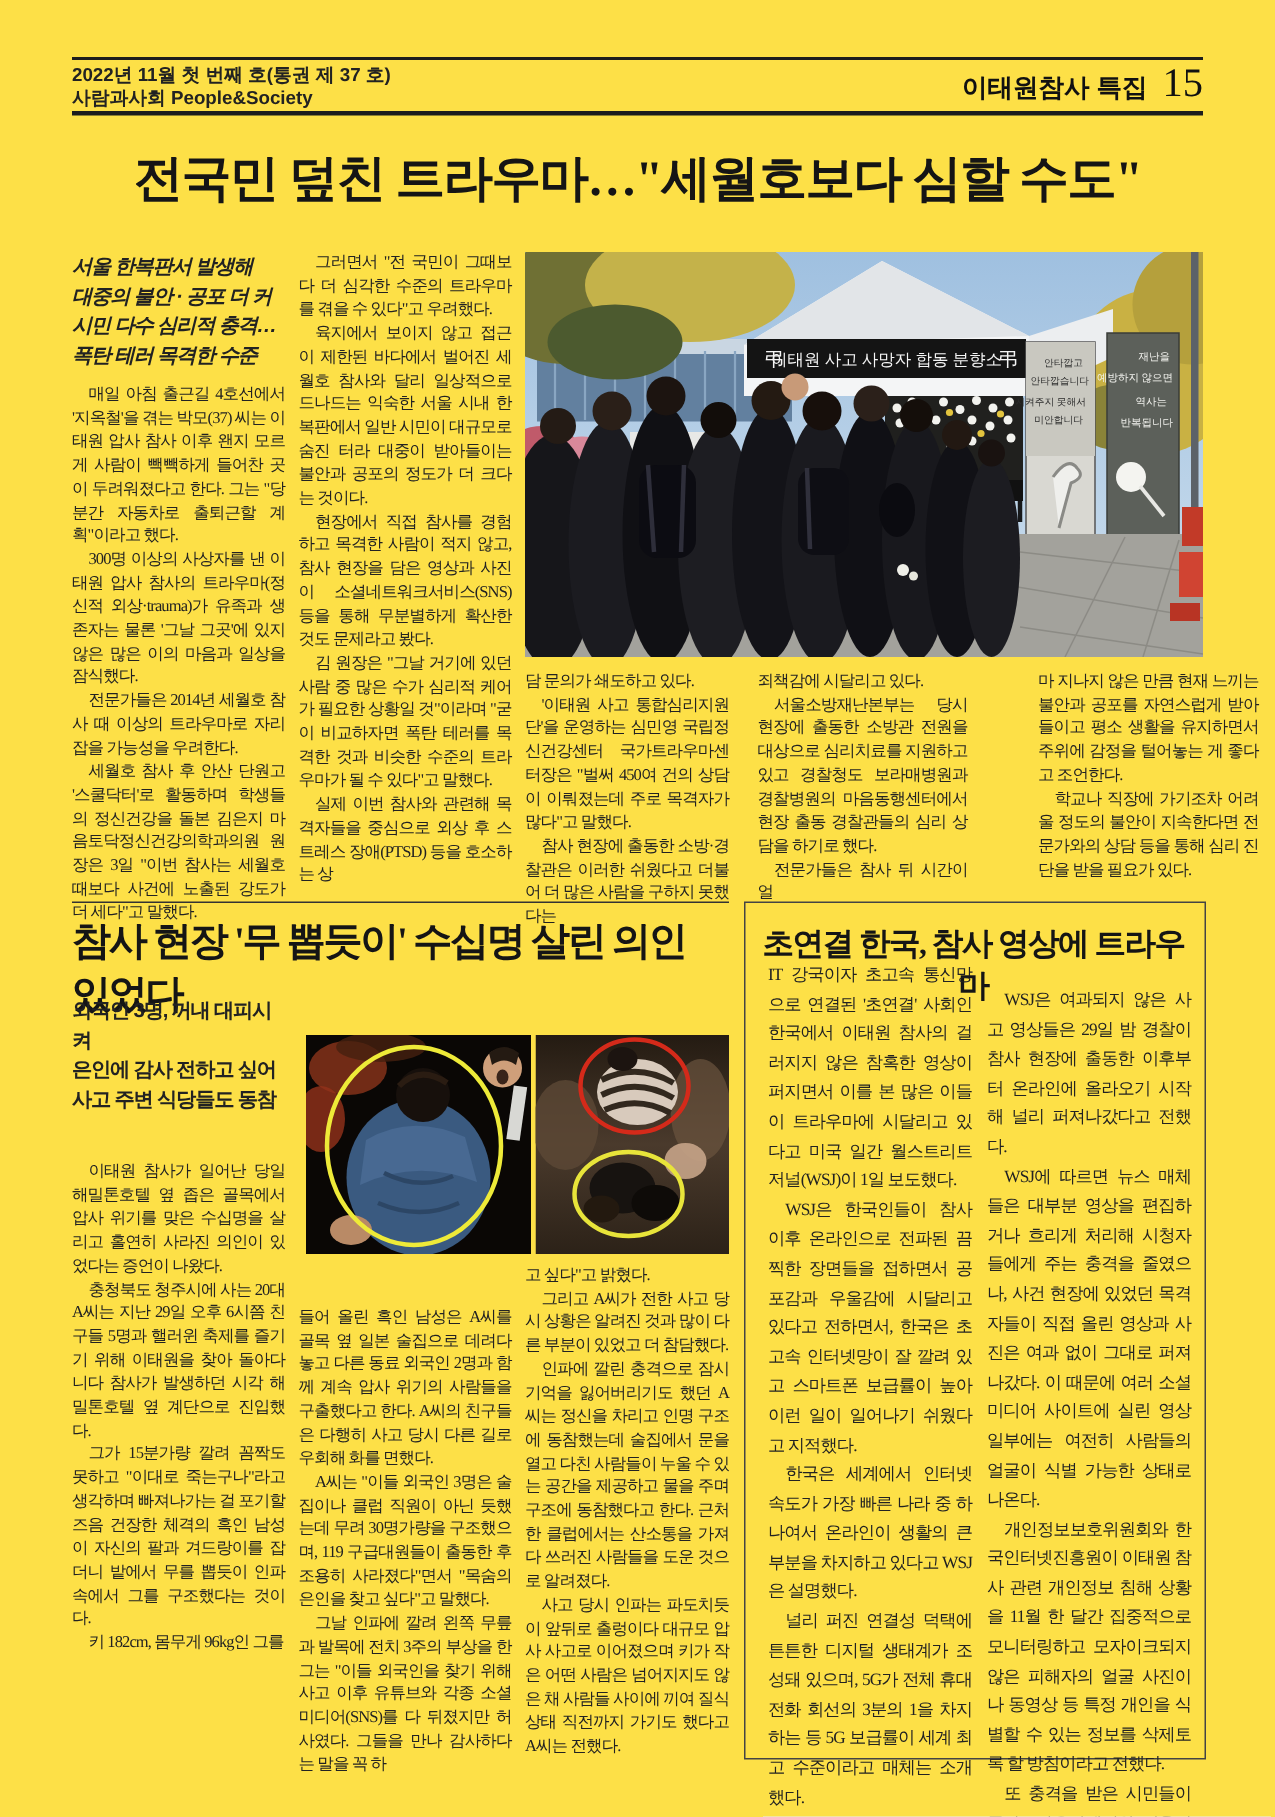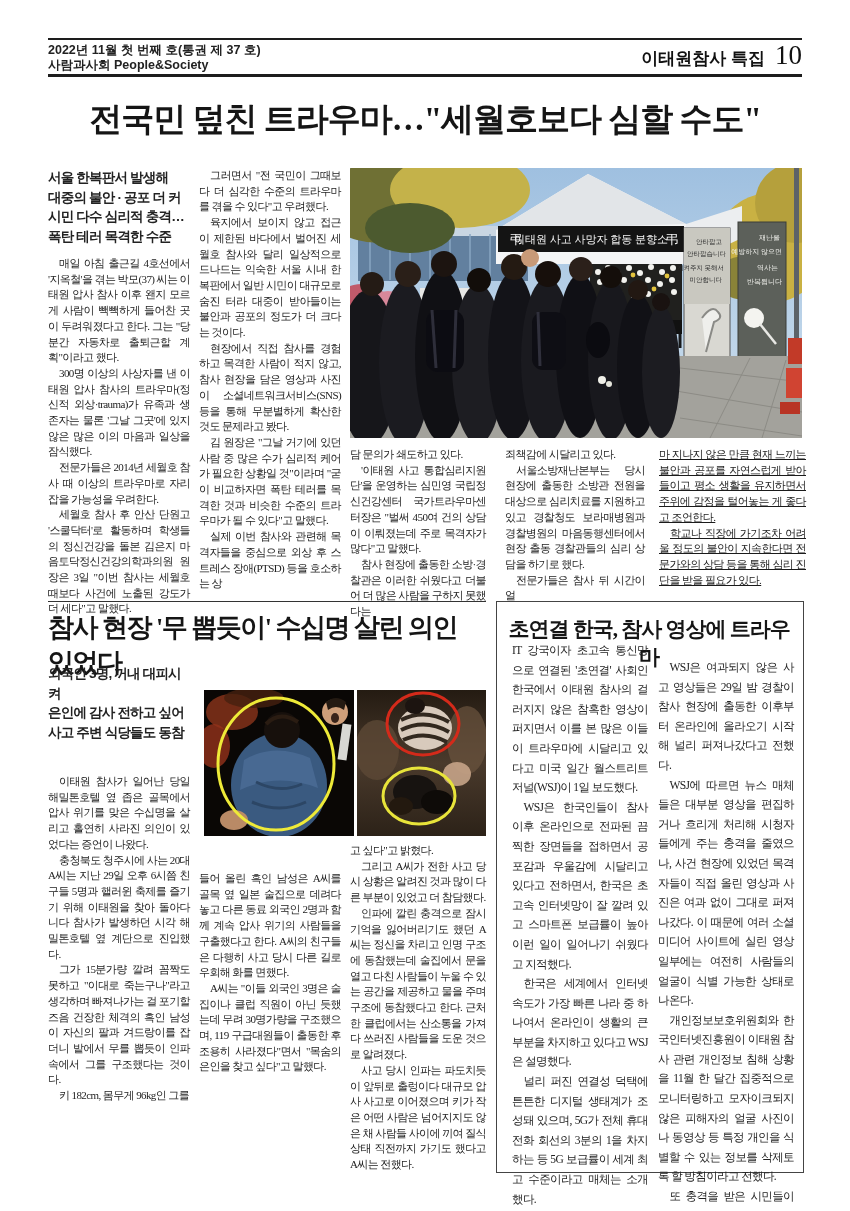--- a/index.html
+++ b/index.html
@@ -1,16 +1,16 @@
 <!DOCTYPE html>
 <html><head>
 <meta charset="utf-8">
 <style>
   html,body{margin:0;padding:0;background:#e9e9e9;}
-  .page{position:relative;width:850px;height:1211px;background:#ffffff;margin:0 auto;overflow:hidden;
+  .page{position:relative;width:850px;height:1211px;background:#fde047;margin:0 auto;overflow:hidden;
         font-family:"Liberation Serif",serif;color:#1b1b1b;}
   .abs{position:absolute;}
   .rule{position:absolute;background:#1d1d1d;}
   
   .hdr-left{font-family:"Liberation Sans",sans-serif;font-size:12.5px;line-height:15px;font-weight:bold;color:#222;}
   .hdr-left .sub{font-weight:bold;}
   .hdr-right{font-family:"Liberation Sans",sans-serif;font-weight:bold;font-size:17px;color:#111;
              display:flex;align-items:baseline;gap:10px;}
   .hdr-right .pageno{font-family:"Liberation Serif",serif;font-size:27px;font-weight:normal;}
   
@@ -35,26 +35,26 @@
 
   <div class="rule" style="left:48px;top:38px;width:754px;height:2px;"></div>
   <div class="rule" style="left:48px;top:74px;width:754px;height:3px;"></div>
 
   <div class="abs hdr-left" style="left:48px;top:43px;">
     <div>2022년 11월 첫 번째 호(통권 제 37 호)</div>
     <div class="sub">사람과사회 People&amp;Society</div>
   </div>
   <div class="abs hdr-right" style="right:48px;top:40px;">
     <span>이태원참사 특집</span>
-    <span class="pageno">10</span>
+    <span class="pageno">15</span>
   </div>
 
   <div class="abs h1" style="left:48px;top:97px;width:754px;">전국민 덮친 트라우마…"세월호보다 심할 수도"</div>
 
-  <div class="abs lede" style="left:48px;top:168px;width:142px;">
+  <div class="abs lede" style="left:48px;top:168px;width:142px;font-style:italic;">
       <p>서울 한복판서 발생해</p>
       <p>대중의 불안 · 공포 더 커</p>
       <p>시민 다수 심리적 충격…</p>
       <p>폭탄 테러 목격한 수준</p>
     </div>
 
   <div class="abs col" style="left:48px;top:256px;width:142px;height:330px;">
       <p>매일 아침 출근길 4호선에서 '지옥철'을 겪는 박모(37) 씨는 이태원 압사 참사 이후 왠지 모르게 사람이 빽빽하게 들어찬 곳이 두려워졌다고 한다. 그는 "당분간 자동차로 출퇴근할 계획"이라고 했다.</p>
       <p>300명 이상의 사상자를 낸 이태원 압사 참사의 트라우마(정신적 외상·trauma)가 유족과 생존자는 물론 '그날 그곳'에 있지 않은 많은 이의 마음과 일상을 잠식했다.</p>
       <p>전문가들은 2014년 세월호 참사 때 이상의 트라우마로 자리 잡을 가능성을 우려한다.</p>
@@ -70,21 +70,21 @@
   <div class="abs col cont" style="left:350px;top:447px;width:136px;height:145px;">
       <p>담 문의가 쇄도하고 있다.</p>
       <p>'이태원 사고 통합심리지원단'을 운영하는 심민영 국립정신건강센터 국가트라우마센터장은 "벌써 450여 건의 상담이 이뤄졌는데 주로 목격자가 많다"고 말했다.</p>
       <p>참사 현장에 출동한 소방·경찰관은 이러한 쉬웠다고 더불어 더 많은 사람을 구하지 못했다는</p>
     </div>
   <div class="abs col cont" style="left:505px;top:447px;width:140px;height:145px;">
       <p>죄책감에 시달리고 있다.</p>
       <p>서울소방재난본부는 당시 현장에 출동한 소방관 전원을 대상으로 심리치료를 지원하고 있고 경찰청도 보라매병원과 경찰병원의 마음동행센터에서 현장 출동 경찰관들의 심리 상담을 하기로 했다.</p>
       <p>전문가들은 참사 뒤 시간이 얼</p>
     </div>
-  <div class="abs col cont" style="left:659px;top:447px;width:147px;height:145px;text-decoration:underline;">
+  <div class="abs col cont" style="left:692px;top:447px;width:147px;height:145px;">
       <p>마 지나지 않은 만큼 현재 느끼는 불안과 공포를 자연스럽게 받아들이고 평소 생활을 유지하면서 주위에 감정을 털어놓는 게 좋다고 조언한다.</p>
       <p>학교나 직장에 가기조차 어려울 정도의 불안이 지속한다면 전문가와의 상담 등을 통해 심리 진단을 받을 필요가 있다.</p>
     </div>
 
   <div class="abs" style="left:350px;top:168px;width:452px;height:270px;">
     <svg width="452" height="270" viewBox="0 0 452 270">
       <defs>
         <linearGradient id="sky" x1="0" y1="0" x2="0" y2="1">
           <stop offset="0" stop-color="#9fc0e0"></stop>
             <stop offset="1" stop-color="#cfe0ee"></stop>
@@ -256,20 +256,21 @@
 
   <div class="abs col" style="left:48px;top:764px;width:142px;height:410px;margin-top:10px;">
       <p>이태원 참사가 일어난 당일 해밀톤호텔 옆 좁은 골목에서 압사 위기를 맞은 수십명을 살리고 홀연히 사라진 의인이 있었다는 증언이 나왔다.</p>
       <p>충청북도 청주시에 사는 20대 A씨는 지난 29일 오후 6시쯤 친구들 5명과 핼러윈 축제를 즐기기 위해 이태원을 찾아 돌아다니다 참사가 발생하던 시각 해밀톤호텔 옆 계단으로 진입했다.</p>
       <p>그가 15분가량 깔려 꼼짝도 못하고 "이대로 죽는구나"라고 생각하며 빠져나가는 걸 포기할 즈음 건장한 체격의 흑인 남성이 자신의 팔과 겨드랑이를 잡더니 밭에서 무를 뽑듯이 인파 속에서 그를 구조했다는 것이다.</p>
       <p>키 182cm, 몸무게 96kg인 그를</p>
     </div>
   <div class="abs col cont" style="left:199px;top:843px;width:142px;height:350px;margin-top:28px;">
       <p>들어 올린 흑인 남성은 A씨를 골목 옆 일본 술집으로 데려다 놓고 다른 동료 외국인 2명과 함께 계속 압사 위기의 사람들을 구출했다고 한다. A씨의 친구들은 다행히 사고 당시 다른 길로 우회해 화를 면했다.</p>
       <p>A씨는 "이들 외국인 3명은 술집이나 클럽 직원이 아닌 듯했는데 무려 30명가량을 구조했으며, 119 구급대원들이 출동한 후 조용히 사라졌다"면서 "목숨의 은인을 찾고 싶다"고 말했다.</p>
+      <p>그날 인파에 깔려 왼쪽 무릎과 발목에 전치 3주의 부상을 한 그는 "이들 외국인을 찾기 위해 사고 이후 유튜브와 각종 소셜미디어(SNS)를 다 뒤졌지만 허사였다. 그들을 만나 감사하다는 말을 꼭 하</p>
     </div>
   <div class="abs col cont" style="left:350px;top:843px;width:136px;height:360px;">
       <p>고 싶다"고 밝혔다.</p>
       <p>그리고 A씨가 전한 사고 당시 상황은 알려진 것과 많이 다른 부분이 있었고 더 참담했다.</p>
       <p>인파에 깔린 충격으로 잠시 기억을 잃어버리기도 했던 A씨는 정신을 차리고 인명 구조에 동참했는데 술집에서 문을 열고 다친 사람들이 누울 수 있는 공간을 제공하고 물을 주며 구조에 동참했다고 한다. 근처 한 클럽에서는 산소통을 가져다 쓰러진 사람들을 도운 것으로 알려졌다.</p>
       <p>사고 당시 인파는 파도치듯이 앞뒤로 출렁이다 대규모 압사 사고로 이어졌으며 키가 작은 어떤 사람은 넘어지지도 않은 채 사람들 사이에 끼여 질식 상태 직전까지 가기도 했다고 A씨는 전했다.</p>
     </div>
 
   <div class="abs" style="left:204px;top:690px;width:150px;height:146px;">
     <svg width="150" height="146" viewBox="0 0 150 146">

